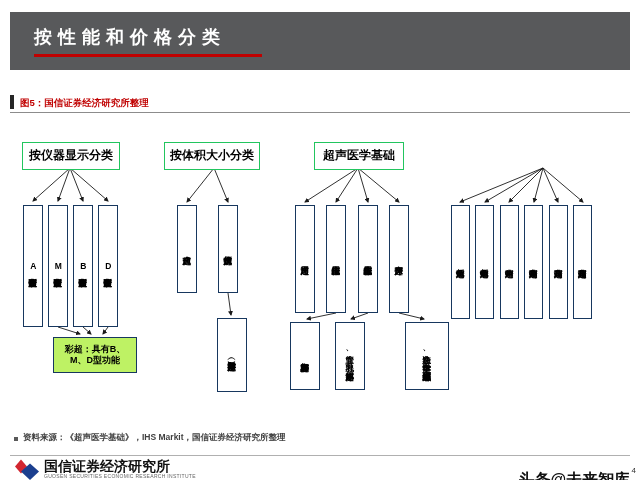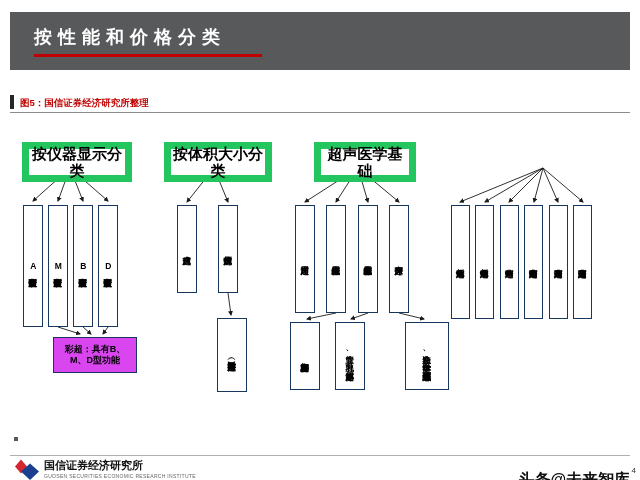--- a/index.html
+++ b/index.html
@@ -8,41 +8,41 @@
     font-family:"Liberation Sans",sans-serif;color:#000;
   }
   .titlebar{position:absolute;left:10px;top:12px;width:620px;height:58px;background:#58595b;}
   .title{position:absolute;left:24px;top:13px;color:#fff;font-size:18px;font-weight:bold;letter-spacing:6px;white-space:nowrap;}
   .title-underline{position:absolute;left:24px;top:42px;width:228px;height:3px;background:#c00000;}
   .fig-tick{position:absolute;left:10px;top:95px;width:4px;height:14px;background:#262626;}
   .fig-label{position:absolute;left:20px;top:97px;color:#c00000;font-size:9.5px;font-weight:bold;white-space:nowrap;}
   .rule-top{position:absolute;left:10px;top:112px;width:620px;height:1px;background:#8c8c8c;}
   .connectors{position:absolute;left:0;top:0;width:640px;height:480px;pointer-events:none;}
   .hbox{
-    position:absolute;border:7px solid #22c55e;background:#fff;
+    position:absolute;border:1px solid #22c55e;background:#fff;
     display:flex;align-items:center;justify-content:center;text-align:center;
-    font-size:15px;font-weight:bold;line-height:1.15;
+    font-size:12px;font-weight:bold;line-height:1.15;
   }
   .vbox{
     position:absolute;border:1px solid #17375e;background:#fff;
     display:flex;align-items:center;justify-content:center;
     writing-mode:vertical-lr;text-orientation:upright;
     font-size:8.5px;font-weight:bold;line-height:1.25;letter-spacing:0;
     padding:3px 1px;box-sizing:border-box;text-align:center;
   }
   .note-box{
-    position:absolute;border:1px solid #17375e;background:#d946ef;
+    position:absolute;border:1px solid #17375e;background:#bef264;
     display:flex;align-items:center;justify-content:center;text-align:center;
     font-size:9px;font-weight:bold;line-height:1.25;padding:2px 4px;box-sizing:border-box;
   }
   .src-bullet{position:absolute;left:14px;top:437px;width:4px;height:4px;background:#595959;}
   .src-text{position:absolute;left:23px;top:432px;font-size:8.5px;font-weight:bold;color:#404040;white-space:nowrap;}
   .foot-rule{position:absolute;left:10px;top:455px;width:620px;height:1px;background:#b0b0b0;}
   .logo{position:absolute;left:14px;top:459px;}
-  .org-cn{position:absolute;left:44px;top:458px;font-size:11px;font-weight:bold;color:#111;white-space:nowrap;}
+  .org-cn{position:absolute;left:44px;top:458px;font-size:14px;font-weight:bold;color:#111;white-space:nowrap;}
   .org-en{position:absolute;left:44px;top:473px;font-size:5px;color:#666;letter-spacing:0.3px;white-space:nowrap;}
   .watermark{position:absolute;right:10px;top:470px;font-size:16px;font-weight:bold;color:#111;white-space:nowrap;}
   .pagenum{position:absolute;right:4px;top:466px;font-size:8px;color:#333;}
 </style>
 </head>
 <body>
 
 <div class="page">
 
   <div class="titlebar">
@@ -109,20 +109,21 @@
   <div class="vbox" style="left:405px;top:322px;width:44px;height:68px">在急诊、重症医学、麻醉等领域应用</div>
 
   <div class="vbox" style="left:451px;top:205px;width:19px;height:114px">低端超声</div>
   <div class="vbox" style="left:475px;top:205px;width:19px;height:114px">中低端超声</div>
   <div class="vbox" style="left:500px;top:205px;width:19px;height:114px">中端超声</div>
   <div class="vbox" style="left:524px;top:205px;width:19px;height:114px">中高端超声</div>
   <div class="vbox" style="left:549px;top:205px;width:19px;height:114px">高端超声</div>
   <div class="vbox" style="left:573px;top:205px;width:19px;height:114px">超高端超声</div>
 
   <div class="src-bullet"></div>
+  <div class="src-text">资料来源：《超声医学基础》，IHS Markit，国信证券经济研究所整理</div>
 
   <div class="foot-rule"></div>
   <div class="logo">
     <svg width="26" height="22" viewBox="0 0 26 22" xmlns="http://www.w3.org/2000/svg">
       <polygon points="7,0.5 13,7.5 7,14.5 1,7.5" fill="#d22630"></polygon>
       <polygon points="16,4.5 25,12.5 16,21 7,12.5" fill="#1b3f8f"></polygon>
     </svg>
   </div>
   <div class="org-cn">国信证券经济研究所</div>
   <div class="org-en">GUOSEN SECURITIES ECONOMIC RESEARCH INSTITUTE</div>

